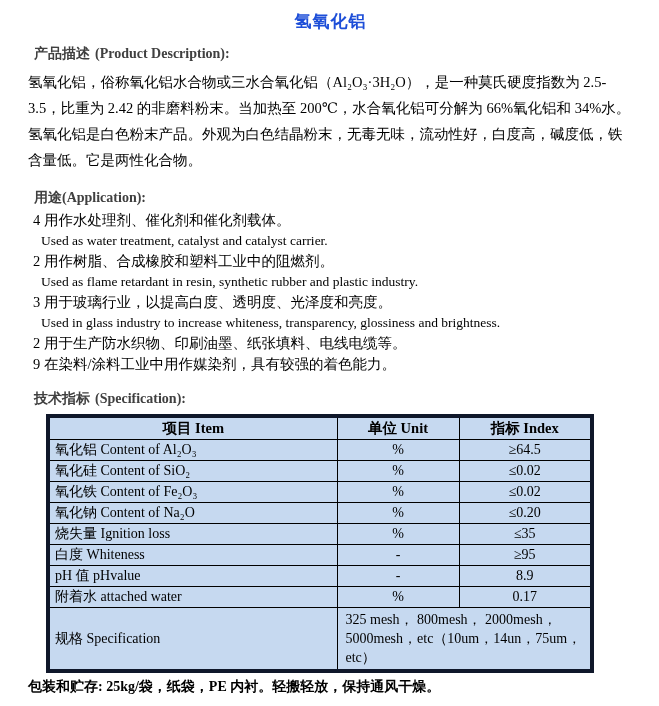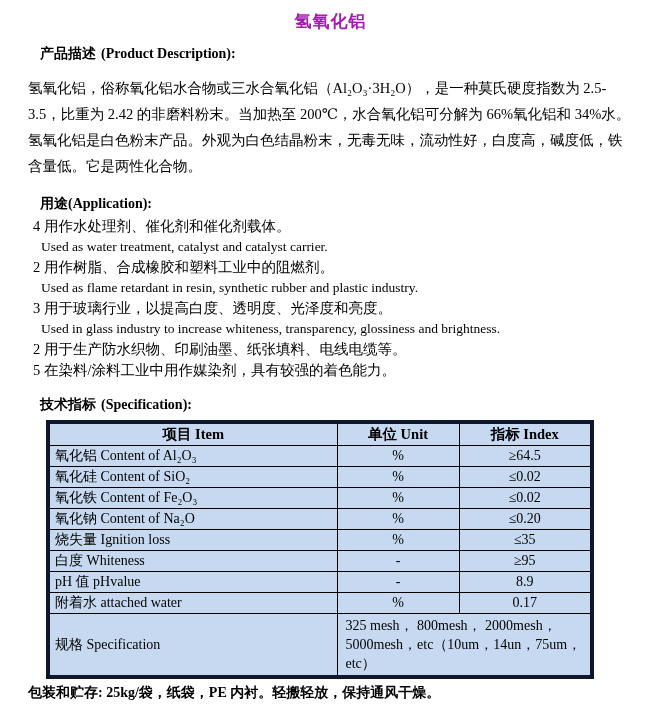--- a/index.html
+++ b/index.html
@@ -8,31 +8,31 @@
     height: 706px;
     box-sizing: border-box;
     background: #ffffff;
     color: #000000;
     font-family: "Liberation Serif", "DejaVu Serif", serif;
     padding: 6px 26px 0 28px;
     overflow: hidden;
   }
   .title {
     text-align: center;
-    color: #a21caf;
+    color: #1d4ed8;
     font-size: 17px;
     font-weight: bold;
     margin: 4px 0 12px 0;
     letter-spacing: 1px;
   }
   .section-heading {
-    color: #000000;
+    color: #404040;
     font-weight: bold;
     font-size: 14px;
-    margin: 12px;
+    margin: 6px;
   }
   .section-heading .gap { margin-left: 5px; }
   .desc-heading { margin-top: 8px; }
   .desc {
     font-size: 14.5px;
     line-height: 26px;
     margin: 2px 0 0 0;
   }
   .app-heading { margin-top: 16px; margin-bottom: 3px; }
   .app-list { margin: 0; }
@@ -96,21 +96,21 @@
   </div>
 
   <div class="app-list">
     <p class="app-zh">4 用作水处理剂、催化剂和催化剂载体。</p>
     <p class="app-en">Used as water treatment, catalyst and catalyst carrier.</p>
     <p class="app-zh">2 用作树脂、合成橡胶和塑料工业中的阻燃剂。</p>
     <p class="app-en">Used as flame retardant in resin, synthetic rubber and plastic industry.</p>
     <p class="app-zh">3 用于玻璃行业，以提高白度、透明度、光泽度和亮度。</p>
     <p class="app-en">Used in glass industry to increase whiteness, transparency, glossiness and brightness.</p>
     <p class="app-zh">2 用于生产防水织物、印刷油墨、纸张填料、电线电缆等。</p>
-    <p class="app-zh">5 在染料/涂料工业中用作媒染剂，具有较强的着色能力。</p>
+    <p class="app-zh">9 在染料/涂料工业中用作媒染剂，具有较强的着色能力。</p>
   </div>
 
   <div class="section-heading spec-heading">
     <span>技术指标</span><span class="gap">(Specification):</span>
   </div>
 
   <table class="spec-table">
     <colgroup>
       <col style="width:289px">
       <col style="width:122px">

